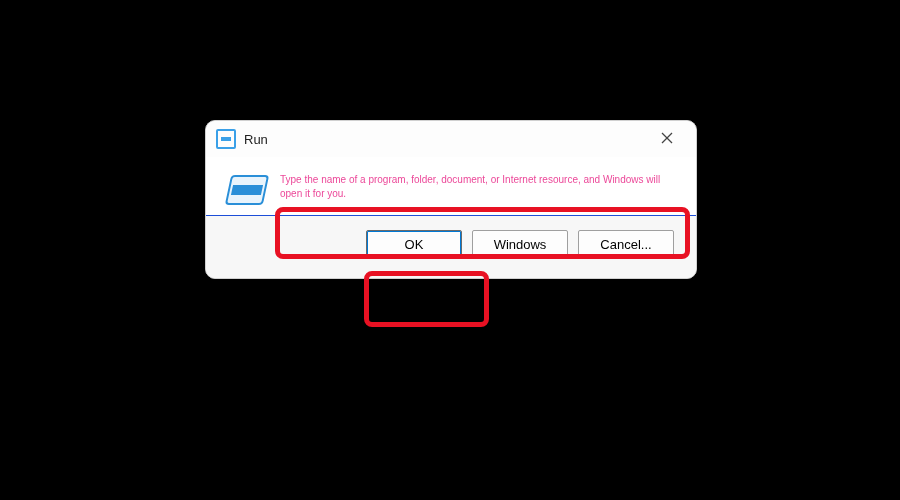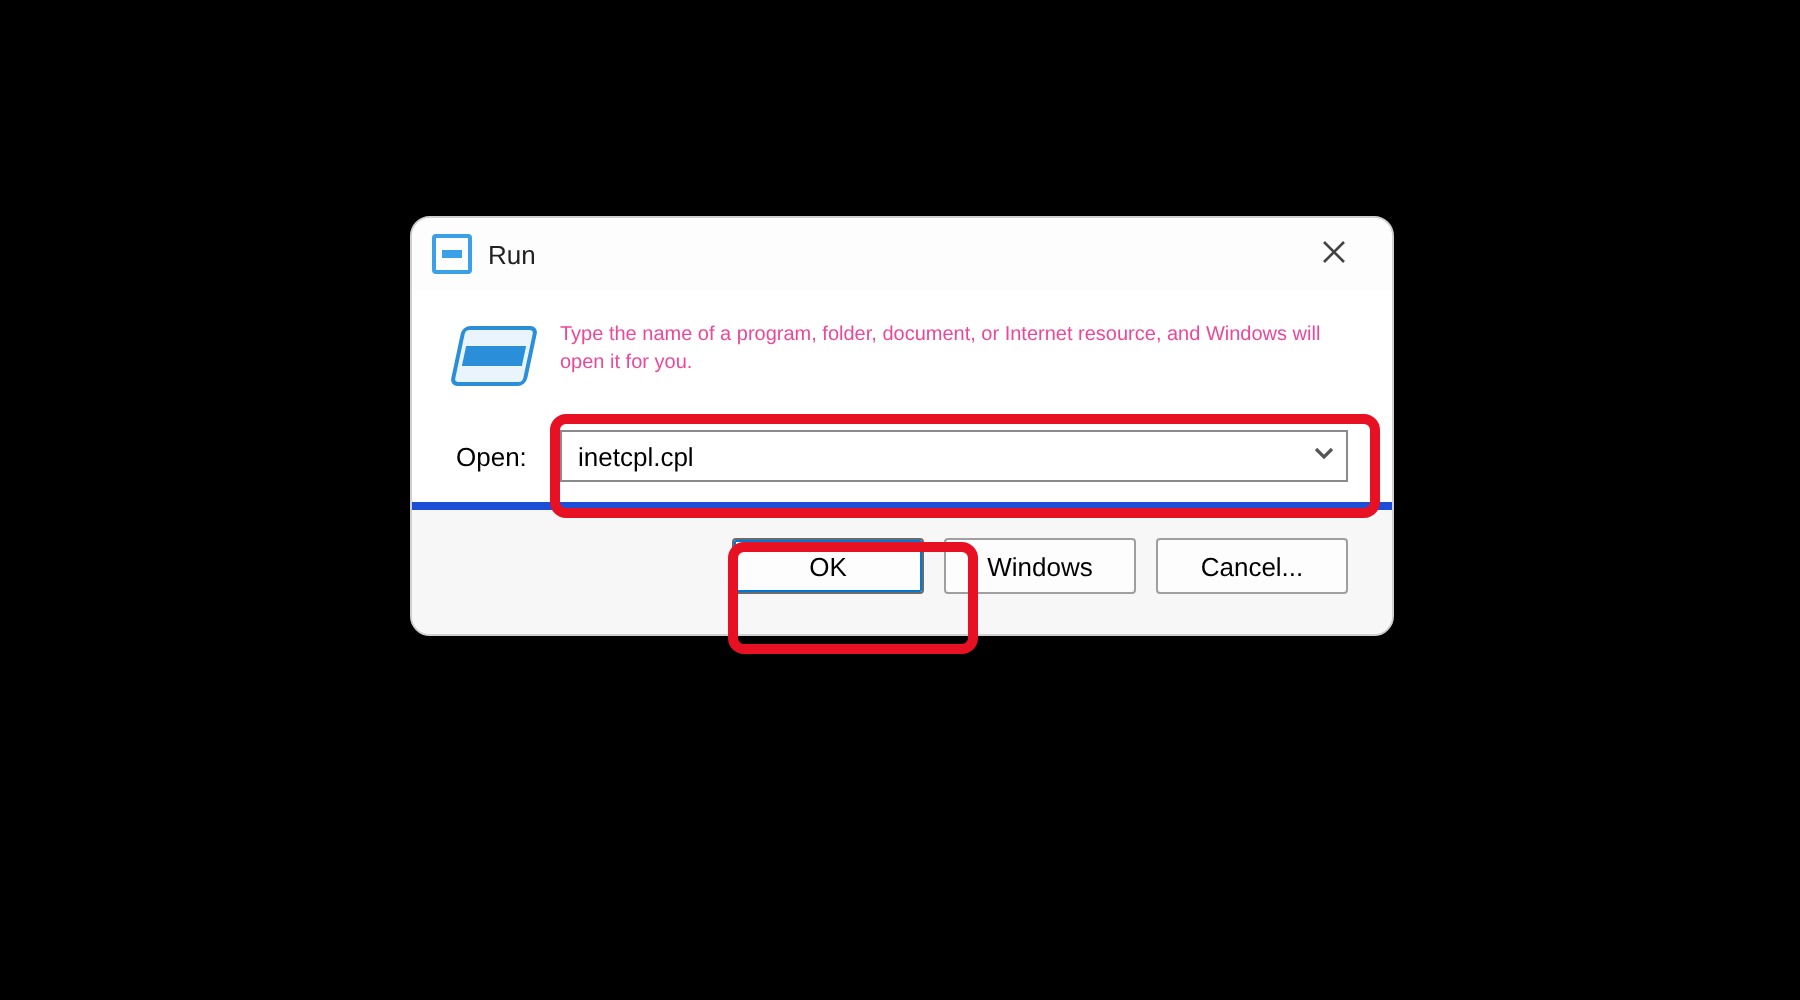--- a/index.html
+++ b/index.html
@@ -1,17 +1,17 @@
 <!DOCTYPE html>
 <html><head>
 <meta charset="utf-8">
 <style>
   html,body{margin:0;padding:0;width:900px;height:500px;background:#000;font-family:"Segoe UI",Arial,sans-serif;font-size:13px;color:#000;}
   .stage{position:relative;width:900px;height:500px;}
-  .dialog{position:absolute;left:205px;top:108px;width:490px;background:#f7f7f7;border:1px solid #d0d0d0;border-radius:10px;box-shadow:0 10px 35px rgba(0,0,0,.55);overflow:hidden;}
+  .dialog{position:absolute;left:205px;top:120px;width:490px;background:#f7f7f7;border:1px solid #d0d0d0;border-radius:10px;box-shadow:0 10px 35px rgba(0,0,0,.55);overflow:hidden;}
   .titlebar{display:flex;align-items:center;height:36px;padding:0 10px;background:#fdfdfd;}
   .title-icon{width:16px;height:16px;border:2px solid #3aa0e8;border-radius:2px;display:flex;align-items:center;justify-content:center;margin-right:8px;}
   .title-icon .bar{width:10px;height:4px;background:#3aa0e8;}
   .title-text{font-size:13px;color:#222;}
   .title-spacer{flex:1;}
   .close-btn{width:38px;height:28px;display:flex;align-items:center;justify-content:center;border-radius:4px;color:#444;}
   .close-btn svg{width:12px;height:12px;stroke:#444;stroke-width:1.3;}
 
   .body{padding:16px 22px 10px 22px;background:#fff;}
   .info-row{display:flex;align-items:flex-start;}
@@ -20,21 +20,21 @@
   .big-icon .stripe{position:absolute;left:4px;right:4px;top:10px;height:10px;background:#2a8fd8;transform:skewX(-12deg);}
   .info-text{font-size:10px;line-height:1.35;color:#ec4899;}
 
   .open-row{display:flex;align-items:center;margin-top:22px;position:relative;}
   .open-label{width:52px;font-size:13px;}
   .combo-wrap{flex:1;position:relative;}
   .combo{width:100%;height:26px;border:1px solid #8a8a8a;background:#fff;padding:0 26px 0 8px;font-size:13px;font-family:inherit;box-sizing:border-box;outline:none;}
   .combo-chevron{position:absolute;right:6px;top:50%;transform:translateY(-50%);pointer-events:none;}
   .combo-chevron svg{width:12px;height:12px;stroke:#555;stroke-width:1.6;fill:none;}
 
-  .button-bar{display:flex;justify-content:flex-end;padding:14px 22px 20px 22px;background:#f7f7f7;border-top:4px solid #1d4ed8;gap:10px;position:relative;}
+  .button-bar{display:flex;justify-content:flex-end;padding:14px 22px 20px 22px;background:#f7f7f7;border-top:1px solid #1d4ed8;gap:10px;position:relative;}
   .btn{min-width:96px;height:28px;border:1px solid #9f9f9f;background:#fdfdfd;font-size:13px;font-family:inherit;cursor:pointer;border-radius:2px;}
   .btn.default{border-color:#6a6a6a;box-shadow:inset 0 0 0 1px #0078d4;}
 
   
   .hl{position:absolute;border:5px solid #e81123;border-radius:8px;pointer-events:none;}
   .hl-input{left:275px;top:207px;width:405px;height:42px;}
   .hl-ok{left:364px;top:271px;width:115px;height:46px;}
 </style>
 </head>
 <body>
@@ -60,31 +60,20 @@
 
     <div class="body">
       <div class="info-row">
         <div class="big-icon">
           <div class="frame"></div>
             <div class="stripe"></div>
         </div>
         <div class="info-text">Type the name of a program, folder, document, or Internet resource, and Windows will open it for you.</div>
       </div>
 
-      <div class="open-row">
-        <div class="open-label">Open:</div>
-        <div class="combo-wrap">
-          <input class="combo" type="text" value="inetcpl.cpl" style="">
-          <span class="combo-chevron">
-            <svg viewBox="0 0 12 12">
-                <polyline points="2,4 6,8 10,4"></polyline>
-              </svg>
-          </span>
-        </div>
-      </div>
     </div>
 
     <div class="button-bar">
       <button class="btn default">OK</button>
       <button class="btn">Windows</button>
       <button class="btn">Cancel...</button>
     </div>
   </div>
 
   <div class="hl hl-input"></div>

